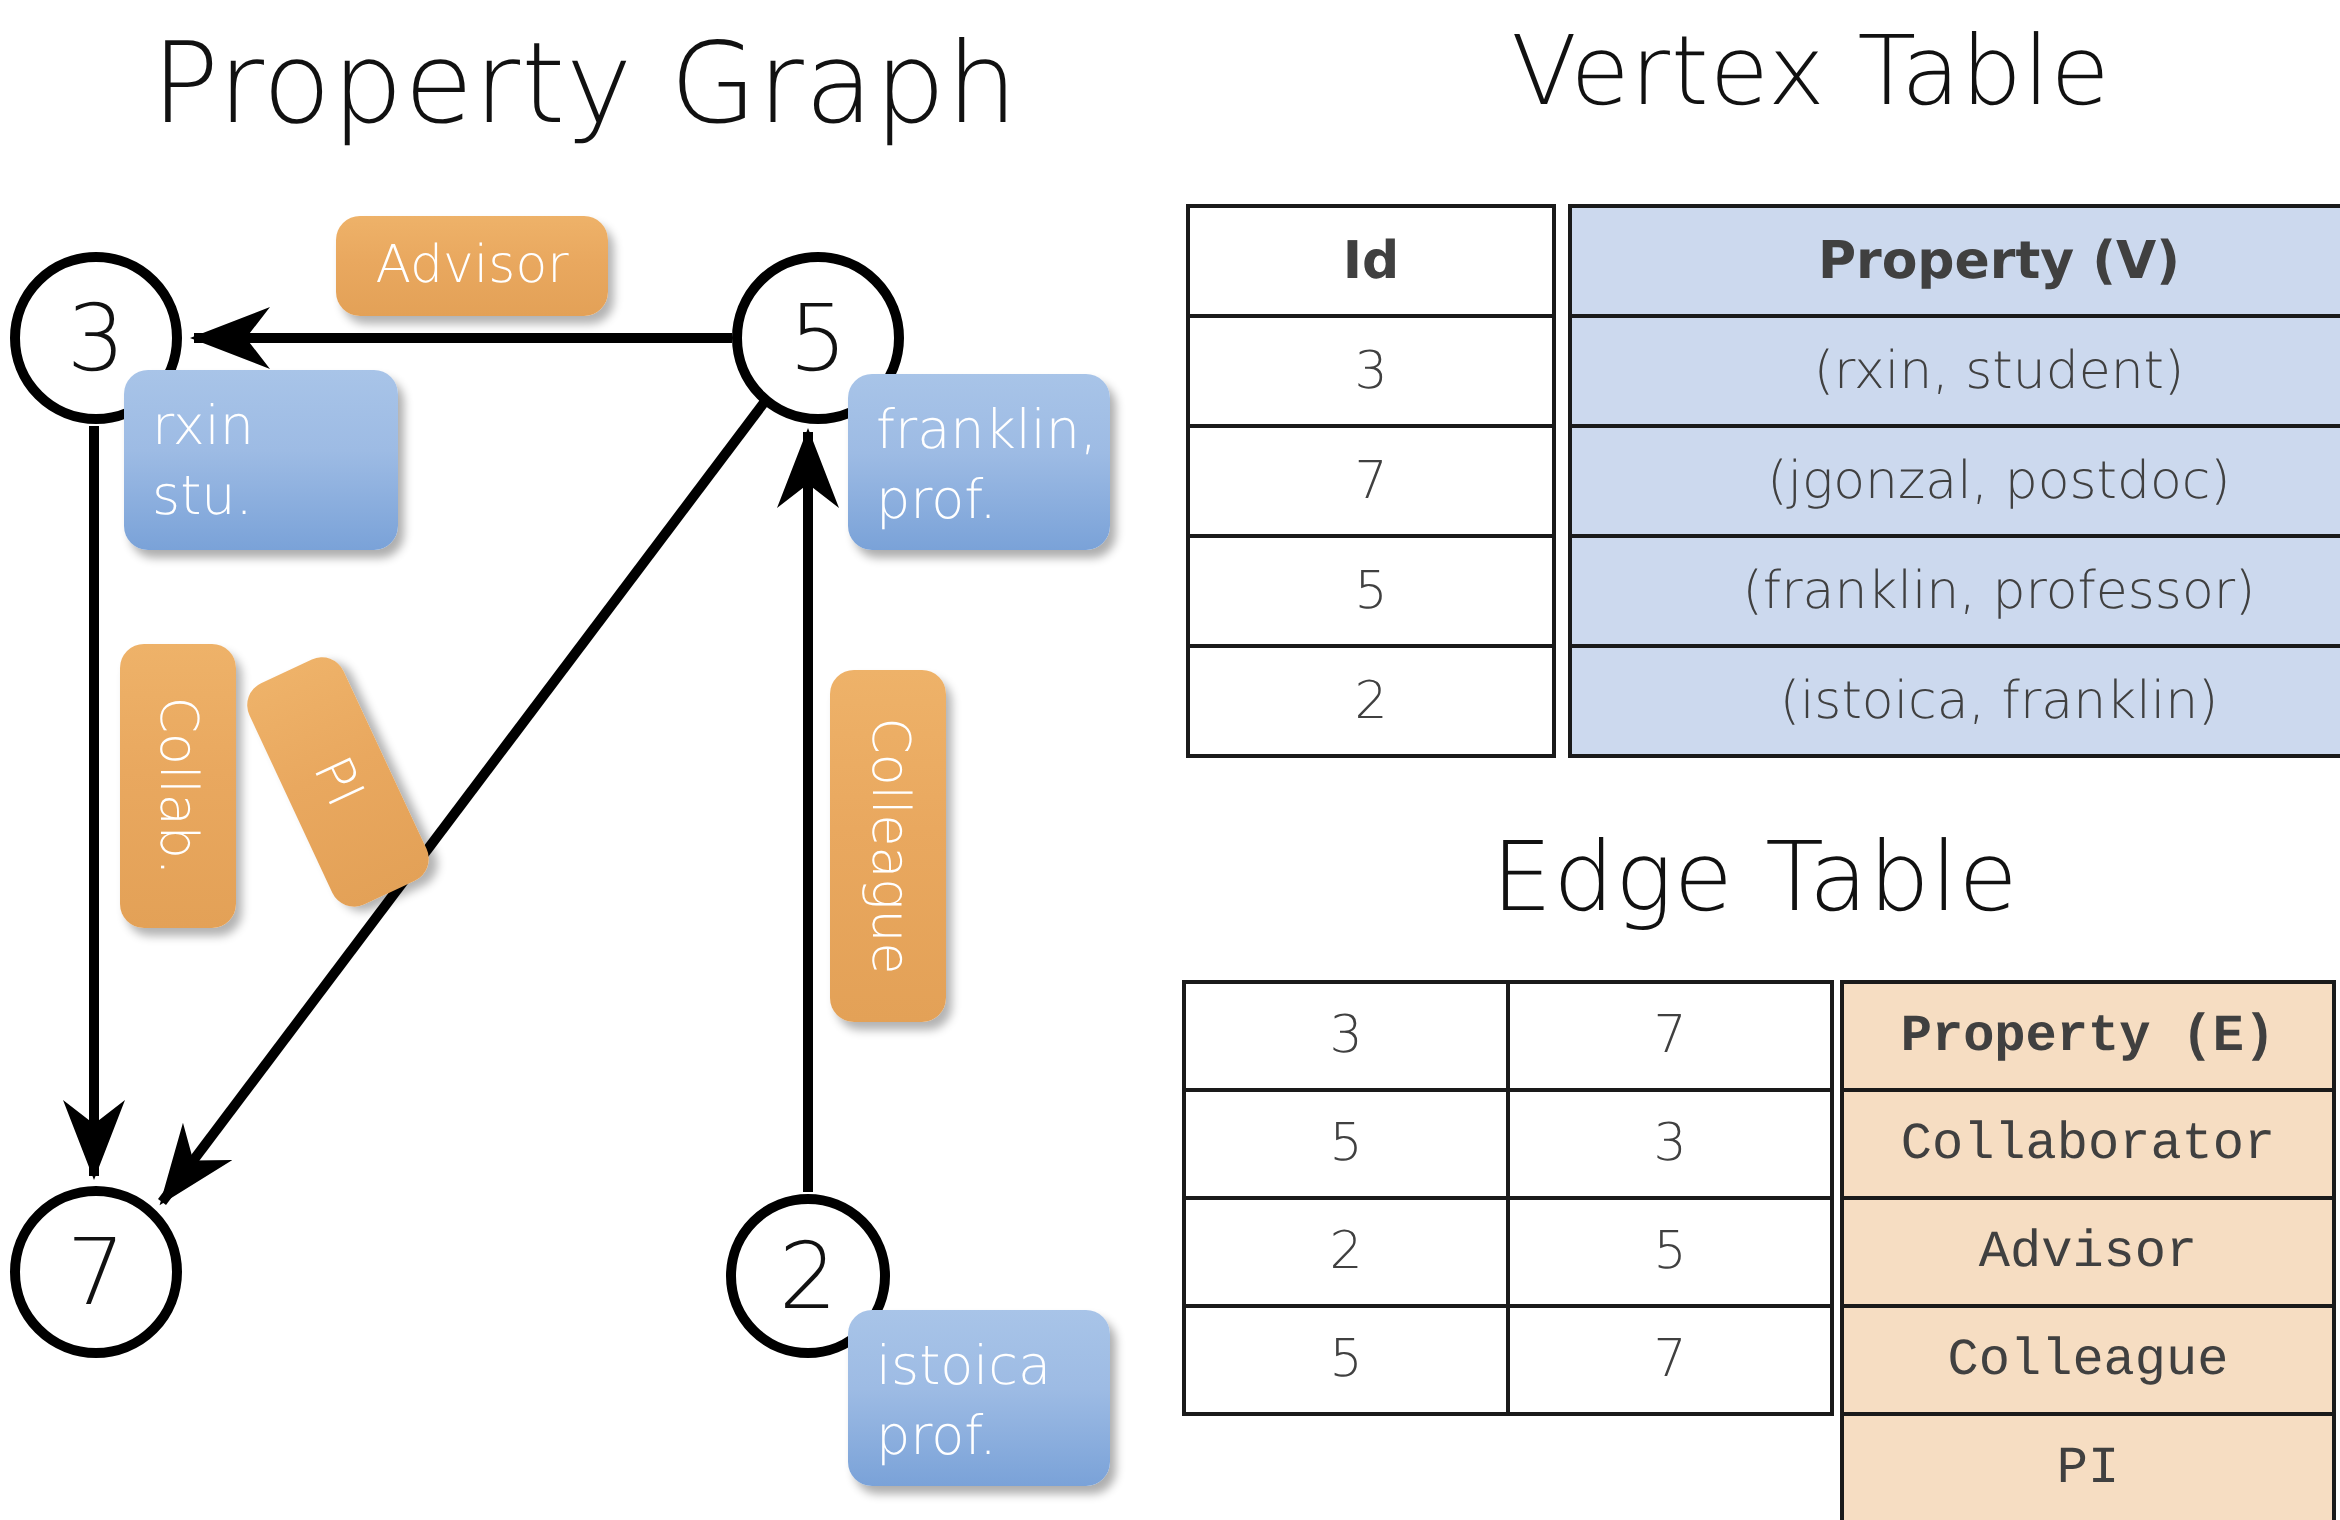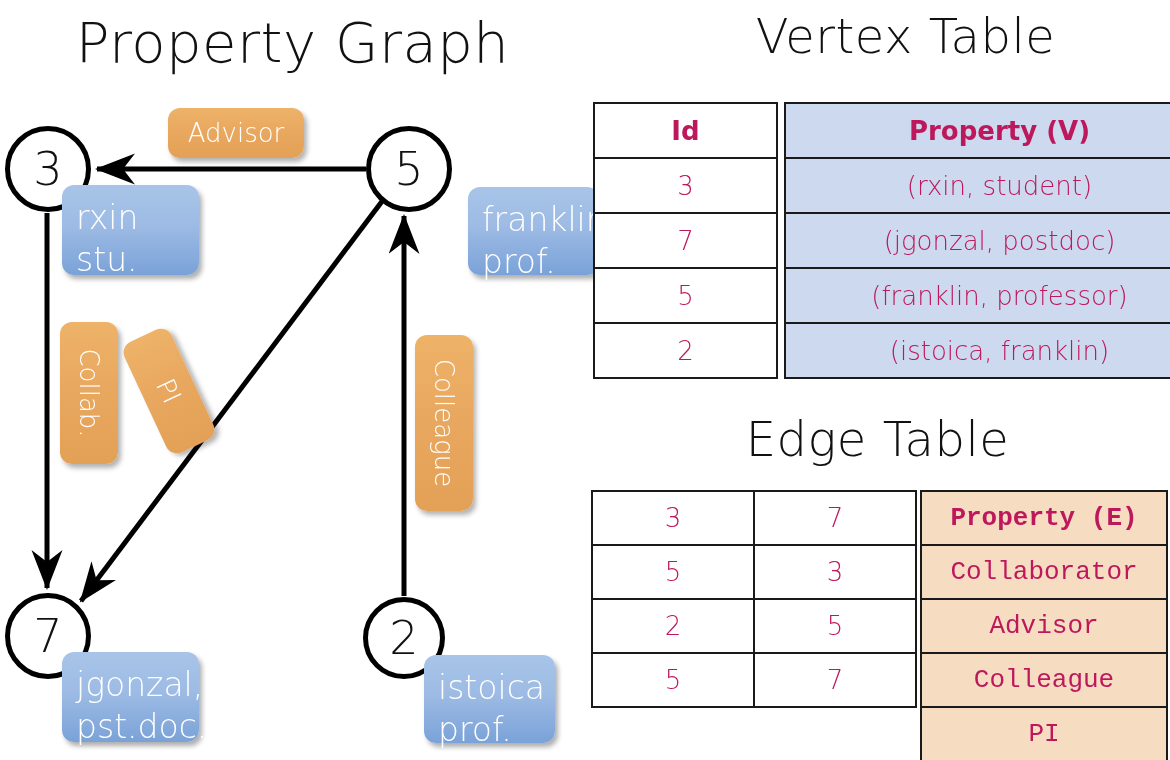--- a/index.html
+++ b/index.html
@@ -76,27 +76,27 @@
 
   
   .prop-box {
     position: absolute;
     border-radius: 12px;
     background: linear-gradient(to bottom, #a8c4e8 0%, #9dbbe4 45%, #7aa2d8 100%);
     box-shadow: 3px 4px 5px rgba(0,0,0,0.32);
     color: #ffffff;
     font-family: "DejaVu Sans", sans-serif;
     font-weight: 300;
-    font-size: 33px;
+    font-size: 27px;
     line-height: 1.28;
     padding: 12px 14px;
     box-sizing: border-box;
   }
   #prop-box-3 { left: 62px;  top: 185px; width: 137px; height: 90px; }
-  #prop-box-5 { left: 424px; top: 187px; width: 131px; height: 88px; margin-left: 44px; }
+  #prop-box-5 { left: 424px; top: 187px; width: 131px; height: 88px; }
   #prop-box-7 { left: 62px;  top: 652px; width: 137px; height: 90px; }
   #prop-box-2 { left: 424px; top: 655px; width: 131px; height: 88px; }
 
   
   .rel-box {
     position: absolute;
     border-radius: 12px;
     background: linear-gradient(to bottom, #eeb269 0%, #e9a85f 45%, #e3a157 100%);
     box-shadow: 3px 4px 5px rgba(0,0,0,0.30);
     color: #ffffff;
@@ -135,21 +135,21 @@
     table-layout: fixed;
     font-family: "DejaVu Sans", sans-serif;
     font-weight: 300;
   }
   .tbl td, .tbl th {
     border: 2px solid #1a1a1a;
     text-align: center;
     padding: 0;
     font-weight: 300;
     font-size: 26px;
-    color: #be185d;
+    color: #404040;
     height: 46px;
     box-sizing: border-box;
   }
   .tbl th {
     font-weight: bold;
     font-size: 26px;
   }
   .hdr-plain { background: #ffffff; }
   .cell-plain { background: #ffffff; }
   .v-fill { background: #ccd9ee; }
@@ -208,24 +208,20 @@
   <div class="node" id="node-2">2</div>
 
   <div class="prop-box" id="prop-box-3">
     <div>rxin</div>
     <div>stu.</div>
   </div>
   <div class="prop-box" id="prop-box-5">
     <div>franklin,</div>
     <div>prof.</div>
   </div>
-  <div class="prop-box" id="prop-box-7">
-    <div>jgonzal,</div>
-    <div>pst.doc.</div>
-  </div>
   <div class="prop-box" id="prop-box-2">
     <div>istoica</div>
     <div>prof.</div>
   </div>
 
   <div class="rel-box" id="rel-box-advisor">
     <span class="rel-label">Advisor</span>
   </div>
   <div class="rel-box" id="rel-box-collab">
     <span class="rel-label">Collab.</span>

